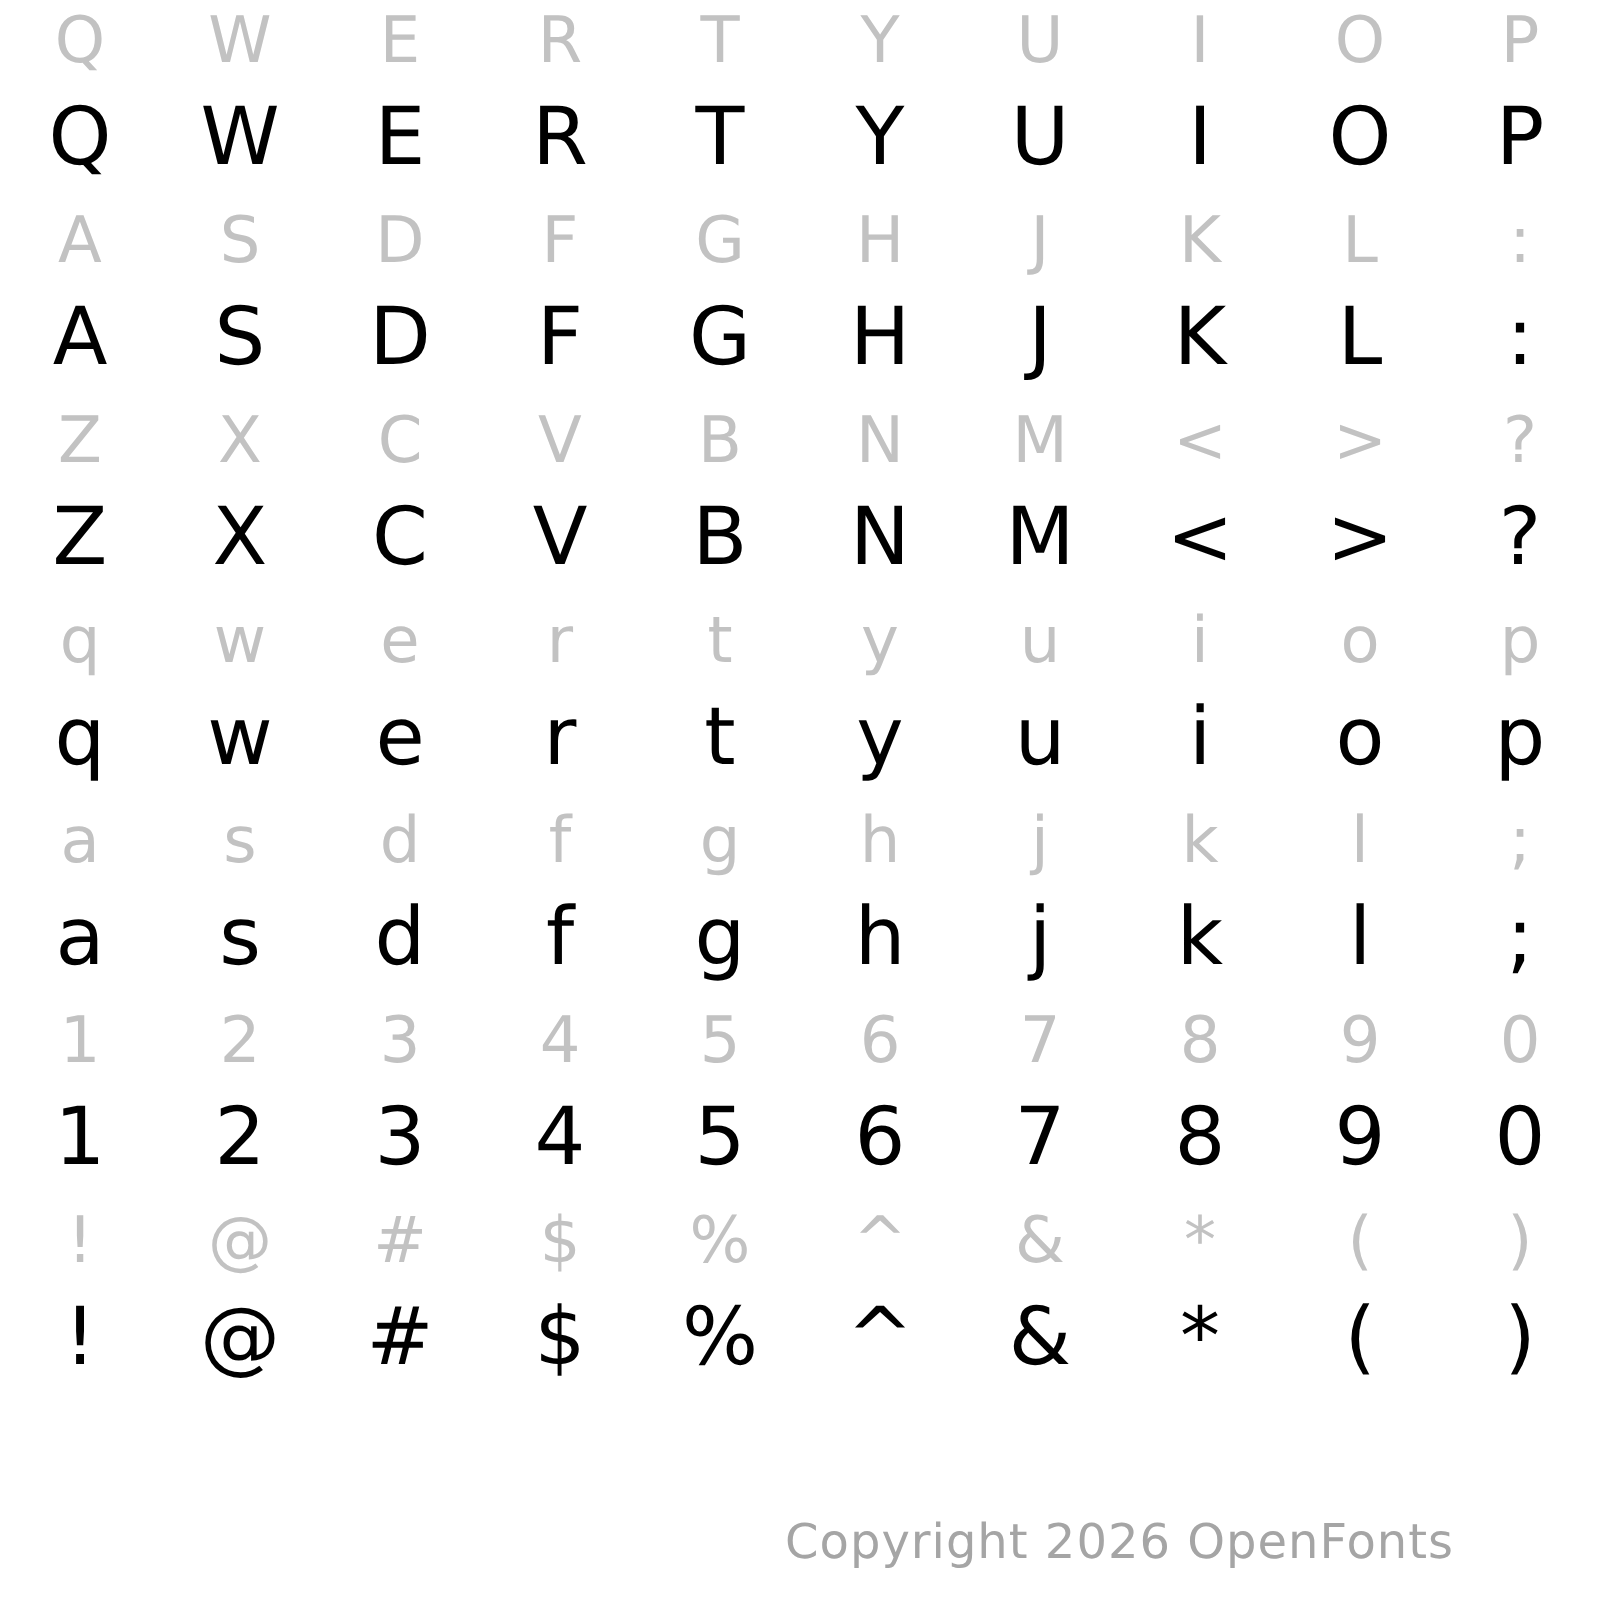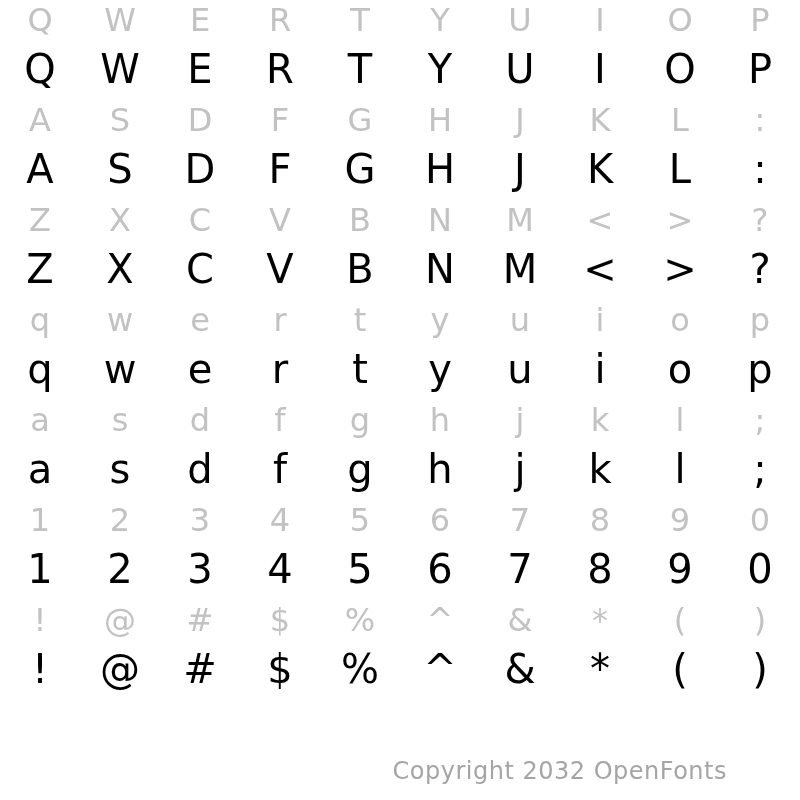--- a/index.html
+++ b/index.html
@@ -222,14 +222,14 @@
         <span class="glyph-cell">#</span>
         <span class="glyph-cell">$</span>
         <span class="glyph-cell">%</span>
         <span class="glyph-cell">^</span>
         <span class="glyph-cell">&amp;</span>
         <span class="glyph-cell">*</span>
         <span class="glyph-cell">(</span>
         <span class="glyph-cell">)</span>
       </div>
     </div>
-  <div class="copyright">Copyright 2032 OpenFonts</div>
+  <div class="copyright">Copyright 2026 OpenFonts</div>
 </div>
 
 </body></html>

